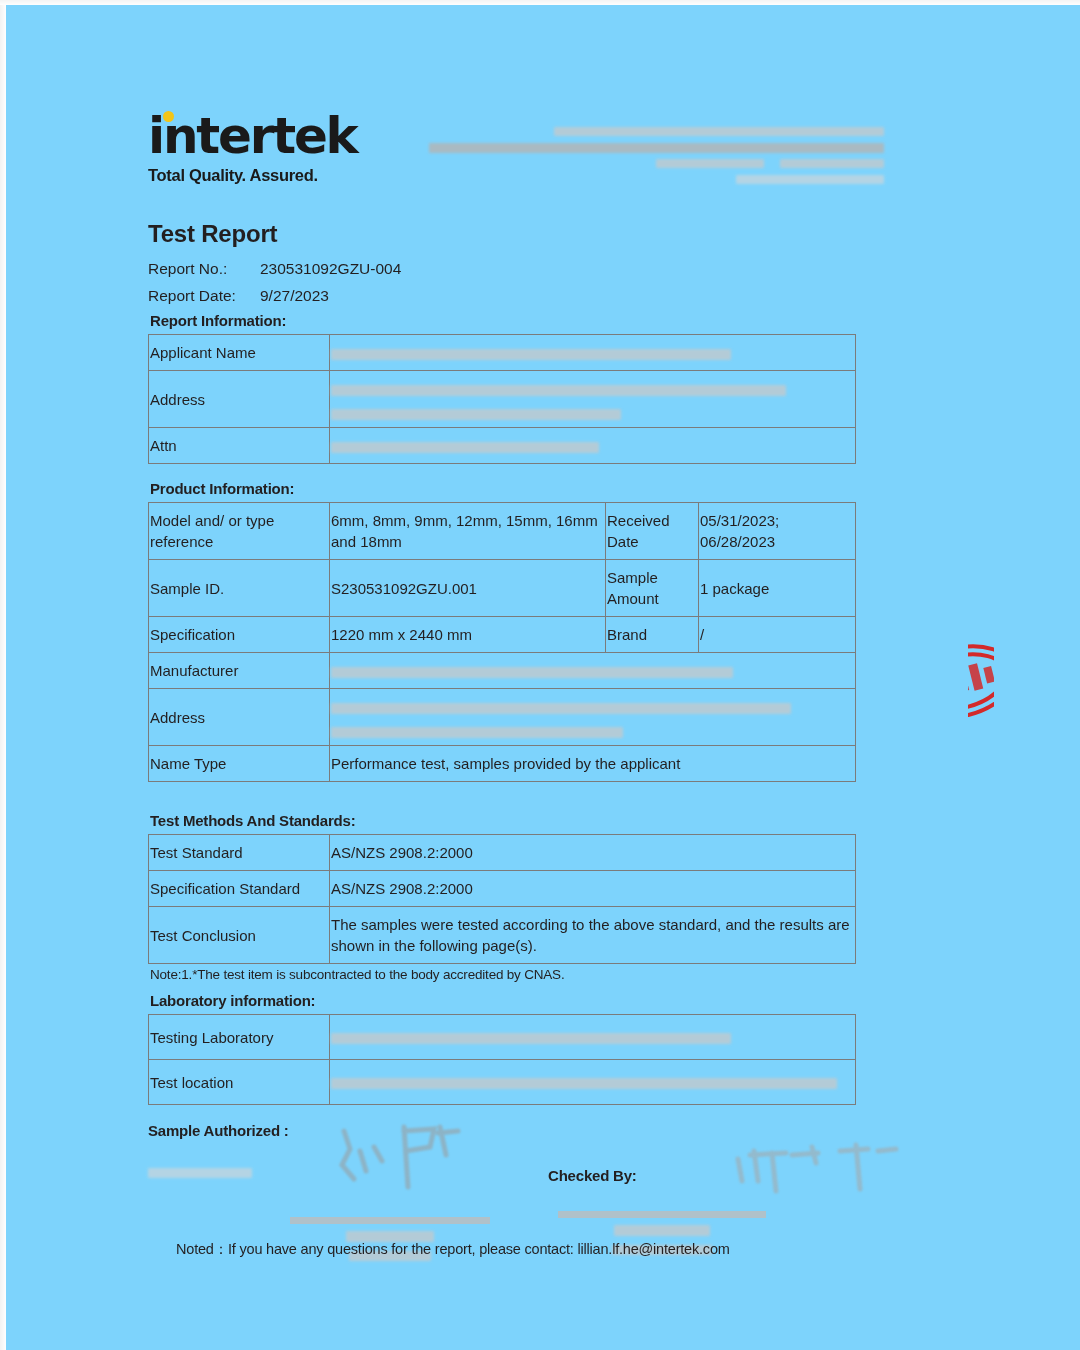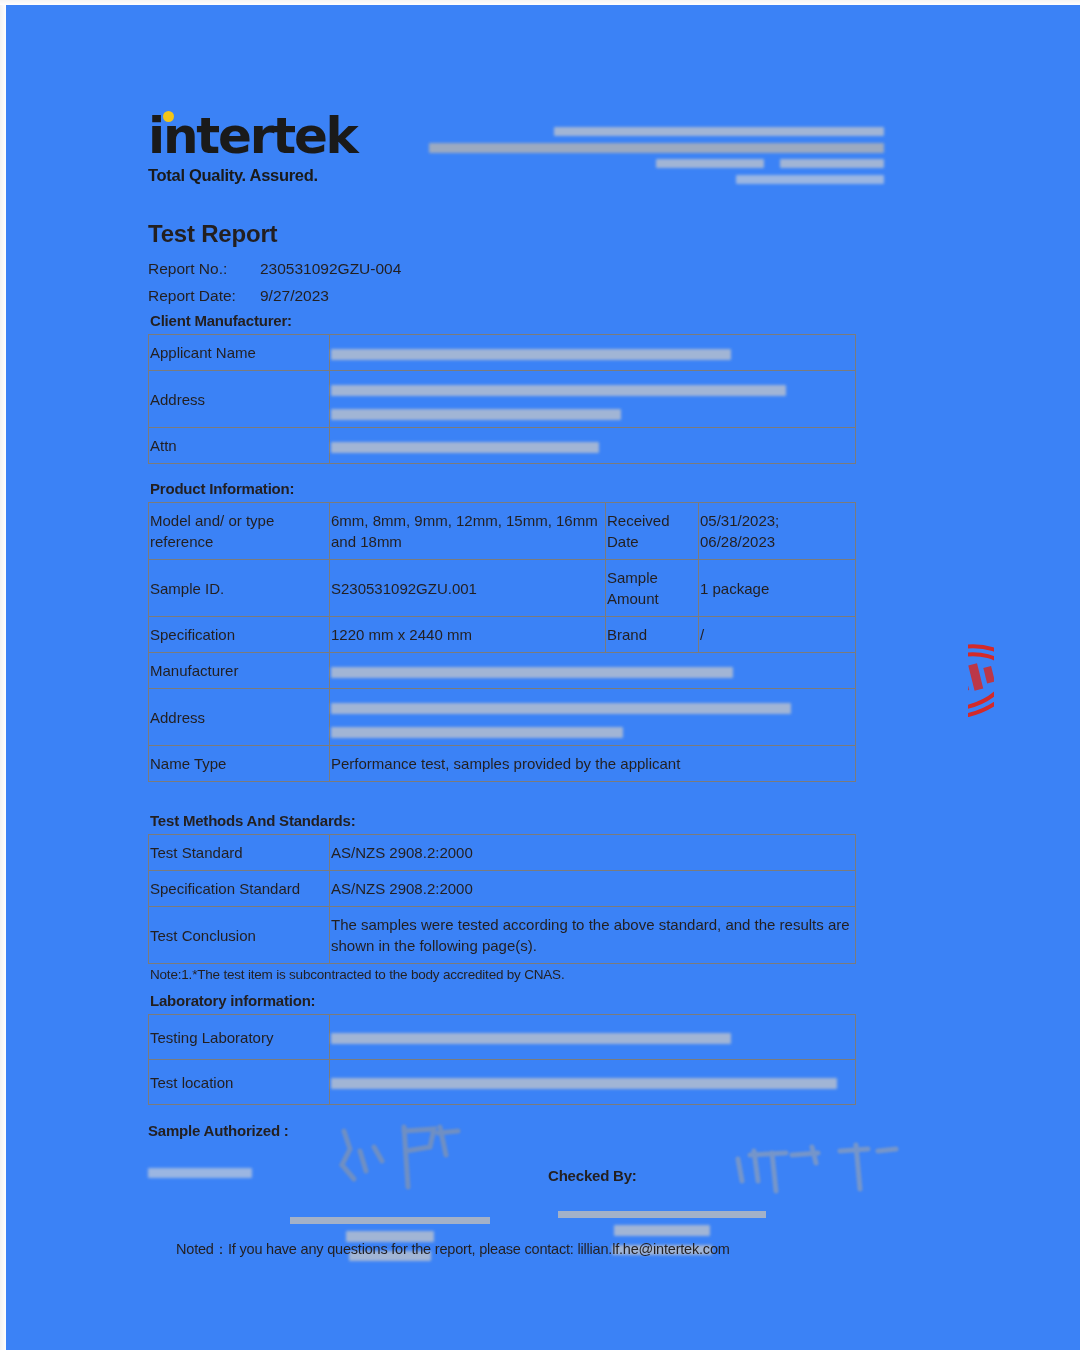--- a/index.html
+++ b/index.html
@@ -15,21 +15,21 @@
     color: #231f20;
     overflow: hidden;
   }
 
   
   .page {
     position: absolute;
     left: 0; top: 0;
     width: 1080px;
     height: 1350px;
-    background: #3b82f6;
+    background: #7dd3fc;
     overflow: hidden;
   }
   .sheet-edge-l { position:absolute; left:0; top:0; width:6px; height:1350px;
     background:linear-gradient(to right,#f2f2f2,#fefefe); }
   .sheet-edge-t { position:absolute; left:0; top:0; width:1080px; height:5px;
     background:linear-gradient(to bottom,#f4f4f4,#fefefe); }
 
   .content {
     position: absolute;
     left: 148px;
@@ -178,21 +178,21 @@
     <div class="meta">
       <div>
         <span class="lbl">Report No.:</span><span>230531092GZU-004</span>
       </div>
       <div>
         <span class="lbl">Report Date:</span><span>9/27/2023</span>
       </div>
     </div>
 
     <div class="blk-client">
-      <div class="sec-head">Client Manufacturer:</div>
+      <div class="sec-head">Report Information:</div>
       <table class="rep">
         <tbody>
             <tr>
           <td class="c-lbl">Applicant Name</td>
           <td class="c-val">
             <span class="redact" style="width:400px;height:11px;"></span>
           </td>
         </tr>
         <tr>
           <td class="c-lbl">Address</td>

